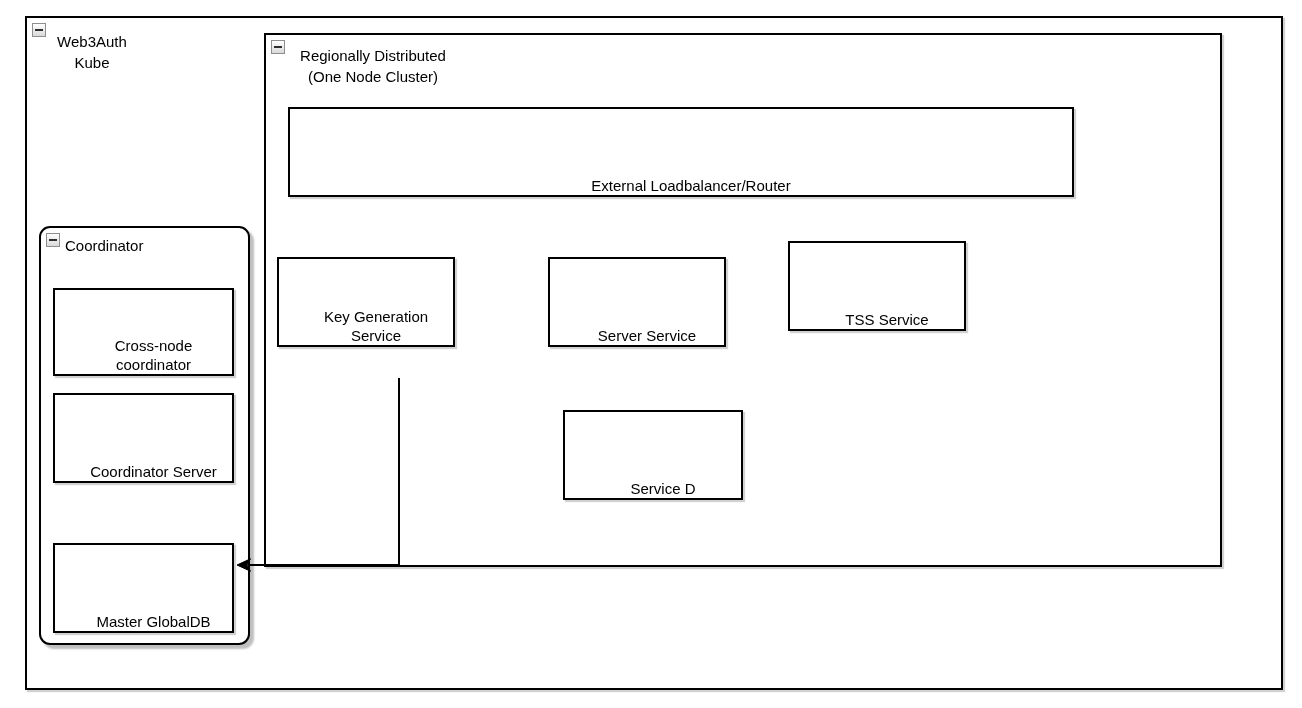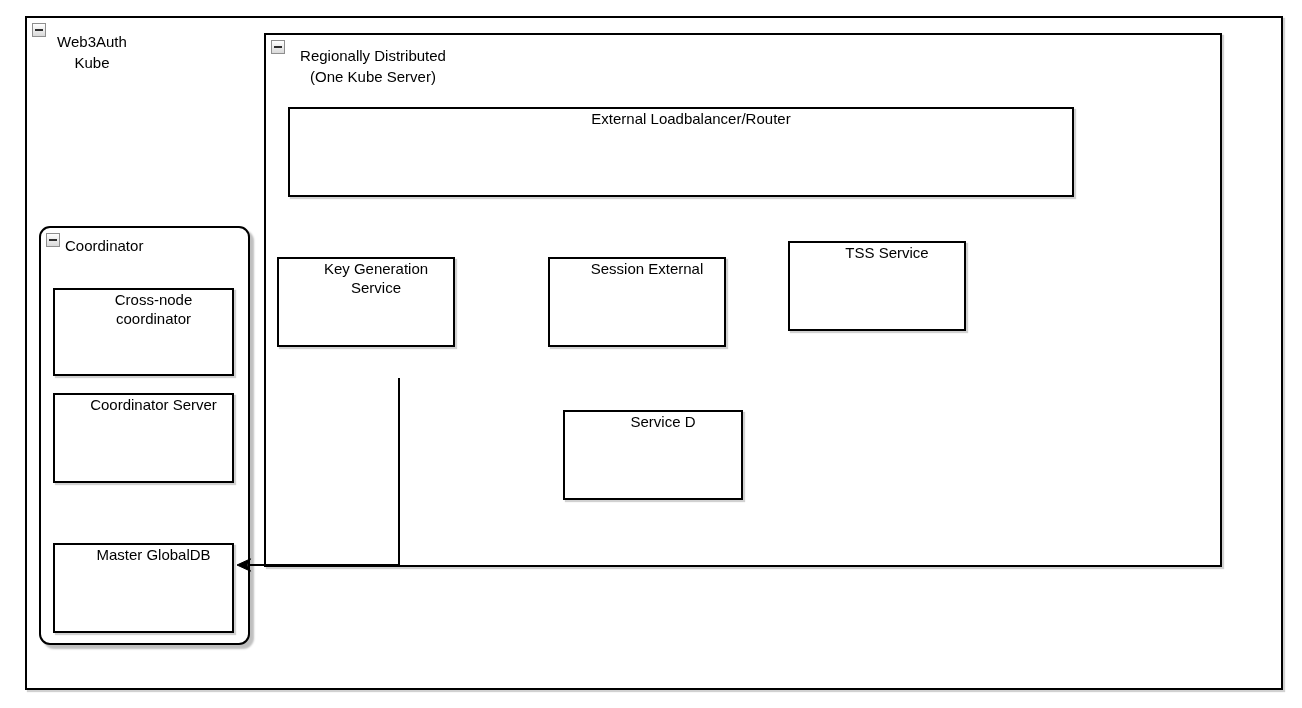--- a/index.html
+++ b/index.html
@@ -16,21 +16,21 @@
   .shape {
     position:absolute;
     background:#ffffff;
     border:2px solid #000000;
   }
   .soft-shadow { box-shadow:2px 2px 1px rgba(0,0,0,0.18); }
   .strong-shadow { box-shadow:4px 4px 2px rgba(0,0,0,0.25); }
   
   .node {
     display:flex;
-    align-items:flex-start;
+    align-items:flex-end;
     justify-content:center;
     text-align:center;
     padding-left:20px;
   }
   .node .lbl {
     max-width:134px;
     line-height:19px;
   }
   .node .lbl.wide { max-width:none; }
   
@@ -82,40 +82,40 @@
     <div>Web3Auth</div>
     <div>Kube</div>
   </div>
 
   <div class="shape soft-shadow" style="left:237px; top:15px; width:958px; height:534px;">
 
     <div class="collapse"></div>
 
     <div class="container-label" style="left:17px; top:10px; width:180px;">
       <div>Regionally Distributed</div>
-      <div>(One Kube Server)</div>
+      <div>(One Node Cluster)</div>
     </div>
 
     <div class="shape node soft-shadow" style="left:22px; top:72px; width:786px; height:90px;">
       <div class="lbl wide">External Loadbalancer/Router</div>
     </div>
 
     <div class="stack" style="left:11px; top:222px;">
       <div class="shape s0"></div>
       <div class="shape s1"></div>
       <div class="shape node s2 soft-shadow">
         <div class="lbl">Key Generation Service</div>
       </div>
     </div>
 
     <div class="stack" style="left:282px; top:222px;">
       <div class="shape s0"></div>
       <div class="shape s1"></div>
       <div class="shape node s2 soft-shadow">
-        <div class="lbl">Session External</div>
+        <div class="lbl">Server Service</div>
       </div>
     </div>
 
     <div class="stack" style="left:522px; top:206px;">
       <div class="shape s0"></div>
       <div class="shape s1"></div>
       <div class="shape node s2 soft-shadow">
         <div class="lbl">TSS Service</div>
       </div>
     </div>

